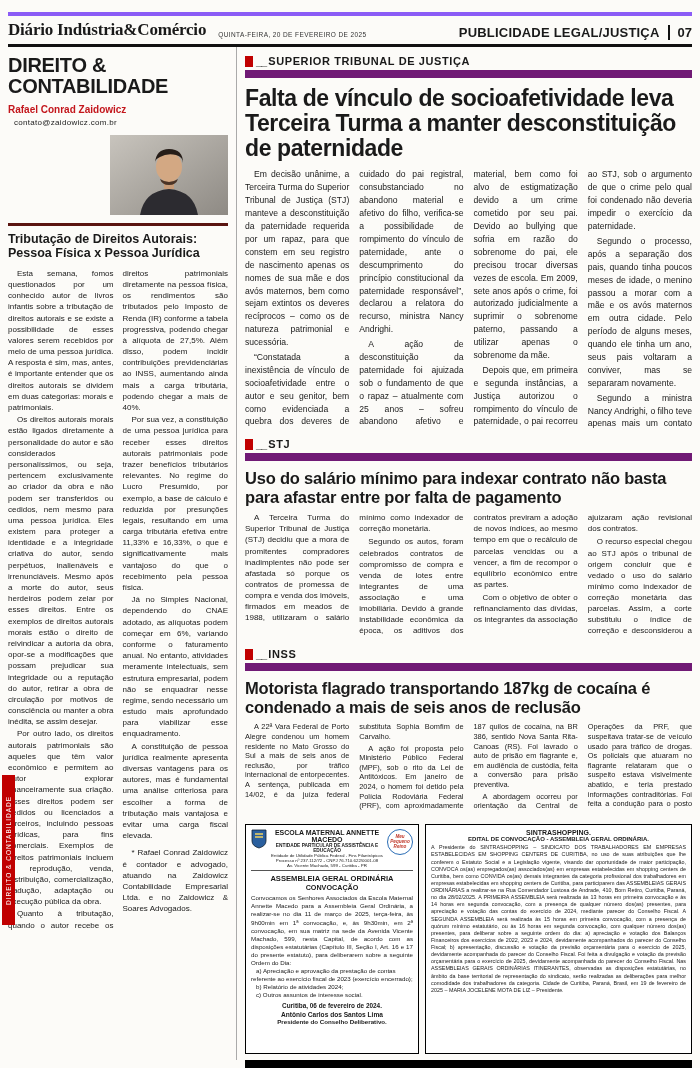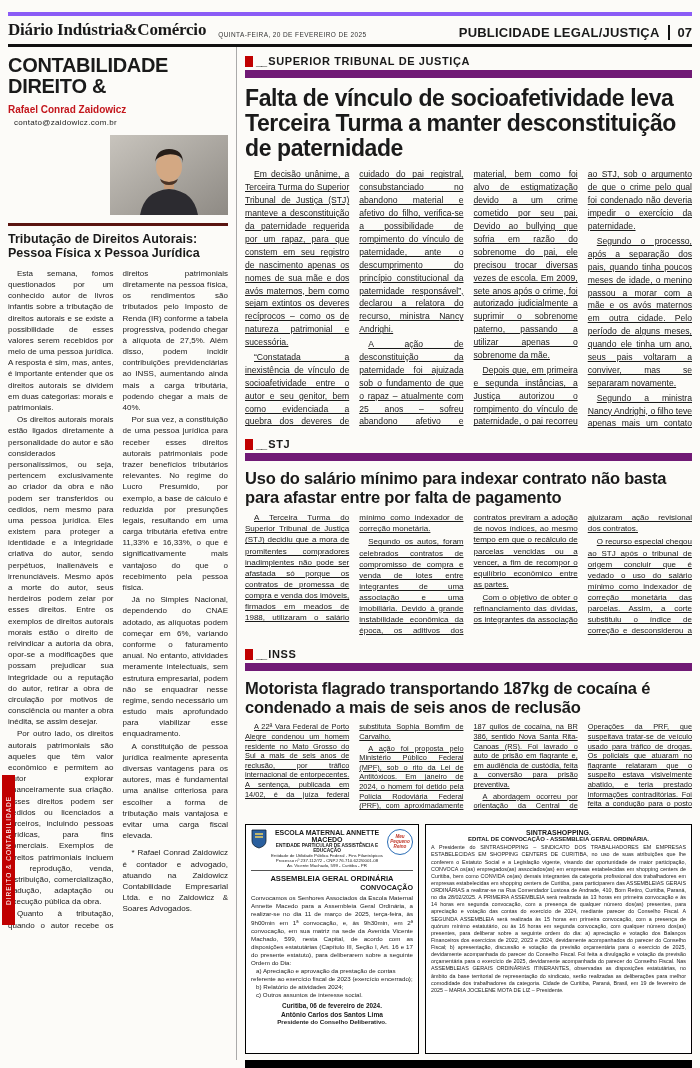--- a/index.html
+++ b/index.html
@@ -36,39 +36,39 @@
               letter-spacing:1px; text-align:center; line-height:13px; overflow:hidden; }
 
   
   .kicker { display:flex; align-items:center; border-bottom:8px solid #701a75; padding-bottom:3px; margin-bottom:8px; }
   .kicker .bar { width:8px; height:11px; background:#c00000; margin-right:3px; }
   .kicker .us { font-weight:900; font-size:11px; letter-spacing:-1px; margin-right:2px; }
   .kicker .label { font-weight:900; font-size:11px; letter-spacing:0.6px; }
   .headline1 { font-size:23px; font-weight:900; line-height:1.08; letter-spacing:-0.4px; margin:2px 0 8px; }
   .headline2 { font-size:16.5px; font-weight:900; line-height:1.12; letter-spacing:-0.2px; margin:2px 0 6px; }
   .article-body { column-count:4; column-gap:10px; text-align:justify; overflow:hidden; }
-  .article-body p { text-indent:9px; margin-bottom:2px;text-decoration:underline; }
+  .article-body p { text-indent:9px; margin-bottom:2px; }
   .body-lg { font-size:8.6px; line-height:1.5;  height:262px; margin-bottom:8px; }
   .body-md { font-size:8px;   line-height:1.38; height:128px; margin-bottom:8px; }
   .body-sm { font-size:7.4px; line-height:1.3;  height:96px;  margin-bottom:6px; }
 
   
   .ads { display:flex; gap:6px; height:230px; margin-bottom:6px; }
   .ad { border:1px solid #000; background:#fff; overflow:hidden; }
   .ad-escola { width:174px; padding:4px 5px; }
   .ad-header { display:flex; align-items:flex-start; gap:3px; border-bottom:1px solid #555; padding-bottom:2px; }
   .ad-header .mid { flex:1; text-align:center; }
   .ad-name { font-size:7px; font-weight:900; }
   .ad-sub  { font-size:4.8px; font-weight:bold; }
   .ad-line { font-size:4.4px; color:#222; }
   .mpr-logo { width:26px; height:26px; border:1px solid #2a6db5; border-radius:50%; display:flex; align-items:center;
               justify-content:center; text-align:center; font-size:4.6px; font-weight:bold; color:#c0392b;
               font-style:italic; line-height:1.05; padding:1px; }
   .ad-title { text-align:center; font-weight:900; font-size:7.6px; margin-top:3px; }
-  .ad-title2 { text-align:right; font-weight:900; font-size:7.2px; margin-bottom:2px; }
+  .ad-title2 { text-align:center; font-weight:900; font-size:7.2px; margin-bottom:2px; }
   .ad-body { font-size:6.2px; line-height:1.3; text-align:justify; }
   .ad-items p { font-size:6.2px; line-height:1.3; text-indent:5px; }
   .ad-place { text-align:center; font-weight:bold; font-size:6.4px; margin-top:3px; }
   .ad-sign  { text-align:center; font-weight:900; font-size:6.6px; margin-top:2px; }
   .ad-role  { text-align:center; font-weight:bold; font-size:6.2px; }
   .ad-sintra { flex:1; padding:4px 5px; }
   .sin-title { text-align:center; font-weight:900; font-size:7px; }
   .sin-sub { text-align:center; font-weight:900; font-size:6px; margin-bottom:2px; }
   .sin-body { font-size:5.4px; line-height:1.32; text-align:justify; }
 
@@ -87,22 +87,22 @@
     </div>
     <div class="m-date">QUINTA-FEIRA, 20 DE FEVEREIRO DE 2025</div>
     <div class="m-section">PUBLICIDADE LEGAL/JUSTIÇA</div>
     <div class="m-page">07</div>
   </div>
 
   <div class="content">
 
     <div class="sidebar">
       <div class="sb-title">
+        <div>DIREITO &amp;</div>
         <div>CONTABILIDADE</div>
-        <div>DIREITO &amp;</div>
       </div>
       <div class="sb-author">Rafael Conrad Zaidowicz</div>
       <div class="sb-contact">contato@zaidowicz.com.br</div>
 
       <svg class="sb-photo" viewBox="0 0 118 80" xmlns="http://www.w3.org/2000/svg">
         <defs>
           <linearGradient id="bgph" x1="0" y1="0" x2="1" y2="1">
             <stop offset="0" stop-color="#c8c4bd"></stop>
               <stop offset="1" stop-color="#8e8a84"></stop>
           </linearGradient>

